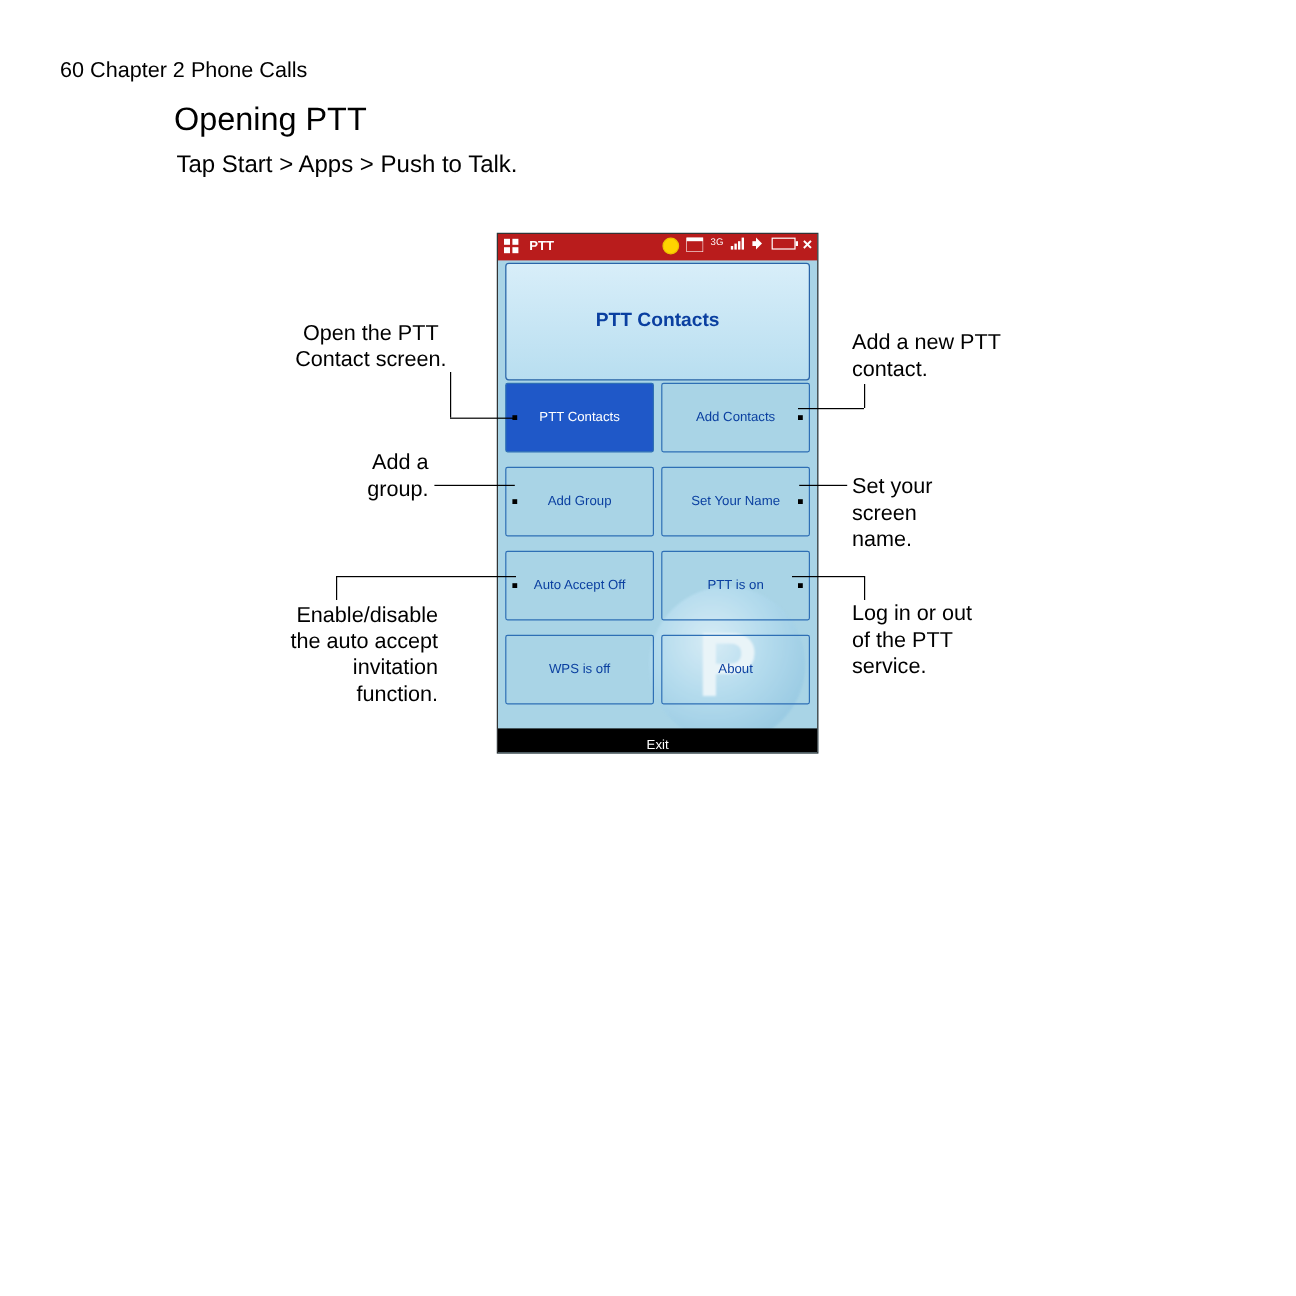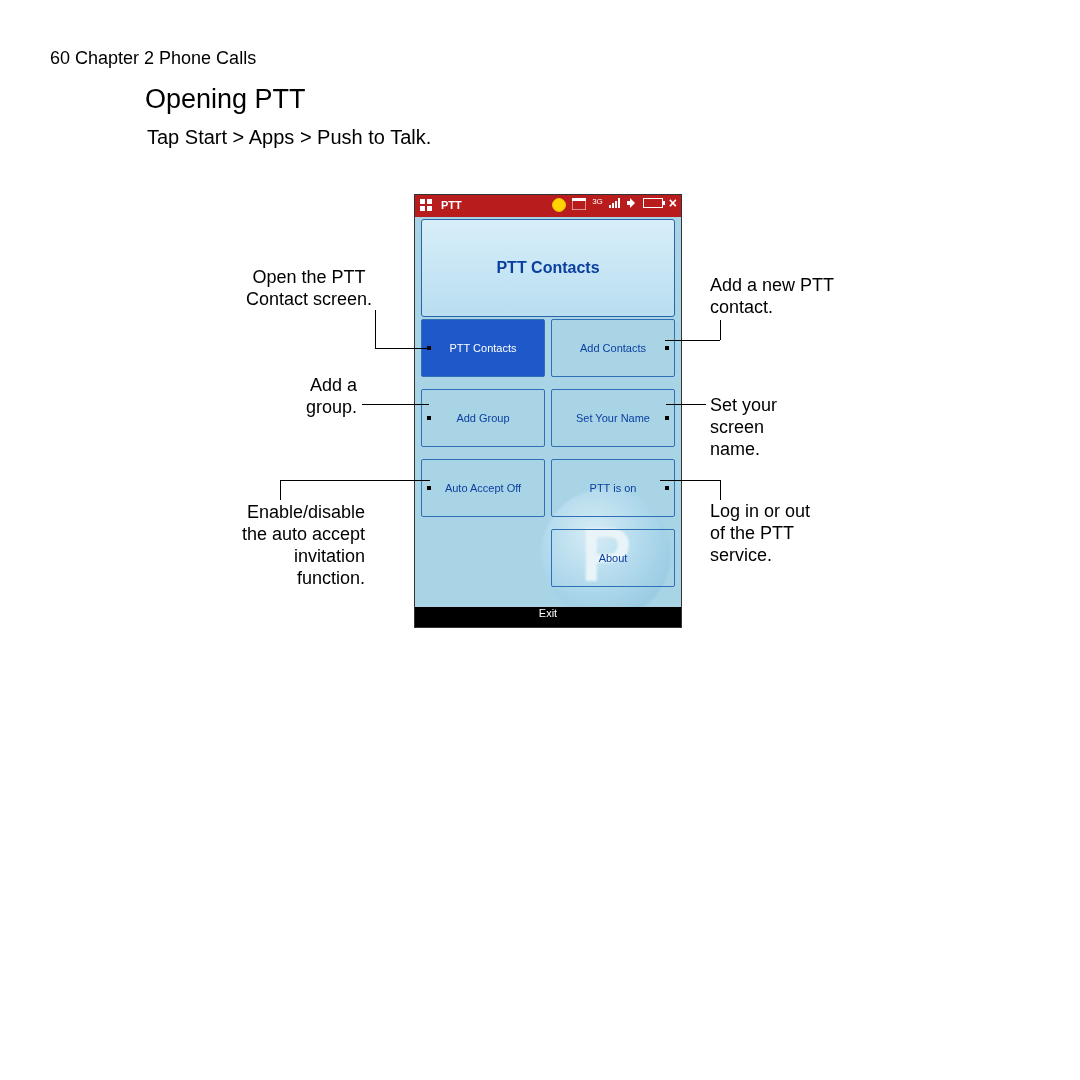--- a/index.html
+++ b/index.html
@@ -48,21 +48,21 @@
   .t-r3c2{left:130px;top:140px}
   .t-r4c1{left:0;top:210px}
   .t-r4c2{left:130px;top:210px}
 
   .tile .dot{position:absolute;width:4px;height:4px;background:#000}
   .dot.l{left:5px;top:50%;margin-top:-2px}
   .dot.r{right:5px;top:50%;margin-top:-2px}
 
   .p-logo{position:absolute;left:120px;top:170px;width:130px;height:130px;border-radius:50%;background:radial-gradient(circle at 40% 35%, #e6f4fb 0%, #b8def0 40%, #7eb9d9 100%);display:flex;align-items:center;justify-content:center;color:#fff;font-size:76px;font-weight:700;opacity:.75;pointer-events:none;filter:blur(1px)}
 
-  .bottom-bar{position:absolute;left:0;right:0;bottom:0;height:20px;background:#000;color:#fff;font-size:11px;display:flex;align-items:flex-start;justify-content:center}
+  .bottom-bar{position:absolute;left:0;right:0;bottom:0;height:20px;background:#000;color:#fff;font-size:11px;display:flex;align-items:flex-end;justify-content:center}
 
   
   .callout{position:absolute;font-size:18px;line-height:22px;color:#000}
   .c-open{left:246px;top:266px;text-align:center}
   .c-addgroup{left:306px;top:374px;text-align:right}
   .c-auto{left:242px;top:501px;text-align:right}
   .c-addcontact{left:710px;top:274px}
   .c-setname{left:710px;top:394px}
   .c-loginout{left:710px;top:500px}
 
@@ -135,20 +135,23 @@
         <span>Auto Accept Off</span>
       </div>
       <div class="tile t-r2c2">
         <span>Set Your Name</span>
         <span class="dot r"></span>
       </div>
       <div class="tile t-r3c2">
         <span>PTT is on</span>
         <span class="dot r"></span>
       </div>
+      <div class="tile t-r4c1">
+        <span>WPS is off</span>
+      </div>
       <div class="tile t-r4c2">
         <span>About</span>
       </div>
     </div>
 
     <div class="bottom-bar">
       <span>Exit</span>
     </div>
   </div>
 

